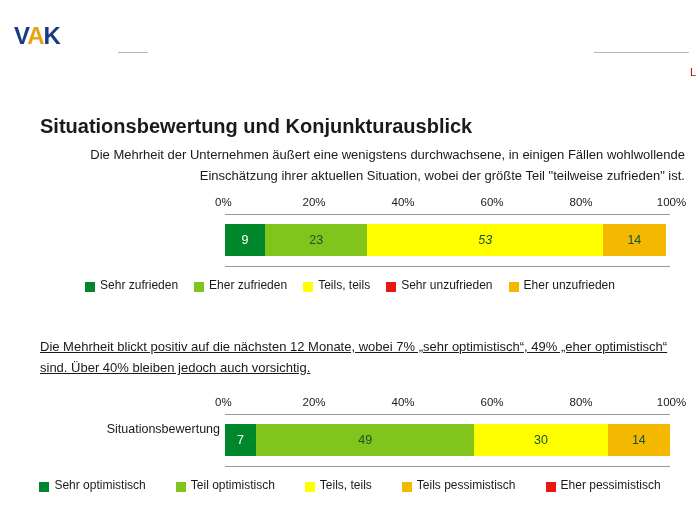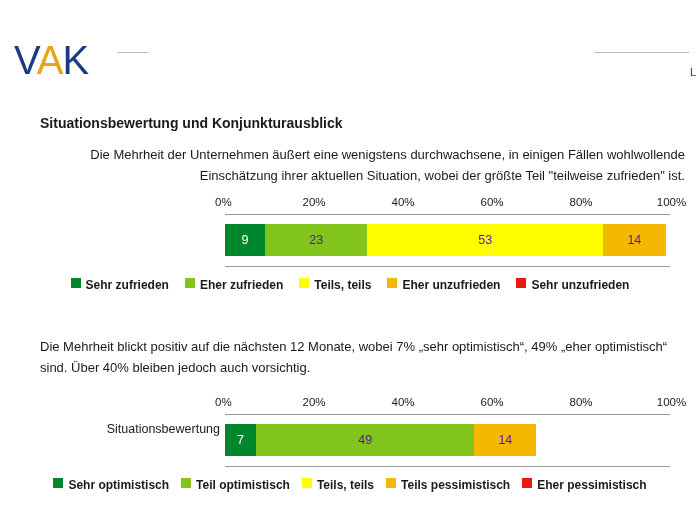--- a/index.html
+++ b/index.html
@@ -17,23 +17,23 @@
   }
 
   
   .header {
     position: relative;
     height: 78px;
   }
   .logo {
     position: absolute;
     left: 14px;
-    top: 40px;
-    font-size: 40px;
-    font-weight: normal;
+    top: 24px;
+    font-size: 24px;
+    font-weight: bold;
     letter-spacing: -1px;
     line-height: 1;
     font-family: "Liberation Sans", sans-serif;
   }
   .logo .v { color: #1b3a86; }
   .logo .a { color: #e8a317; }
   .logo .k { color: #1b3a86; }
 
   .header-rule-left,
   .header-rule-right {
@@ -62,35 +62,35 @@
     top: 66px;
     font-size: 11px;
     color: #c00000;
   }
 
   
   .section-title {
     position: absolute;
     left: 40px;
     top: 115px;
-    font-size: 14px;
+    font-size: 20px;
     font-weight: bold;
     color: #1a1a1a;
   }
 
   .paragraph {
     position: absolute;
     left: 40px;
     font-size: 13px;
     color: #1a1a1a;
     line-height: 1.62;
     width: 645px;
   }
   .para1 { top: 144px; text-align: right; }
-  .para2 { top: 336px; }
+  .para2 { top: 336px; text-decoration: underline; }
 
   
   .chart {
     position: absolute;
     left: 0;
     width: 700px;
   }
   .chart-1 { top: 196px; }
   .chart-2 { top: 396px; }
 
@@ -143,21 +143,21 @@
     width: 445px;
     height: 32px;
     display: flex;
   }
   .seg {
     height: 100%;
     display: flex;
     align-items: center;
     justify-content: center;
     font-size: 12.5px;
-    color: #4c1d95;
+    color: #14532d;
     box-sizing: border-box;
   }
   .seg.dark { color: #ffffff; }
 
   .axis-bottom {
     position: absolute;
     left: 225px;
     width: 445px;
     top: 70px;
     height: 1px;
@@ -171,31 +171,30 @@
     top: 82px;
     display: flex;
     justify-content: center;
     align-items: center;
     gap: 16px;
     font-size: 12px;
     color: #1a1a1a;
   }
   .legend .item {
     display: flex;
-    align-items: flex-start;
+    align-items: flex-end;
     gap: 5px;
     white-space: nowrap;
-    font-weight: bold;
   }
   .legend .swatch {
     width: 10px;
     height: 10px;
     display: inline-block;
   }
-  .legend-2 { gap: 12px; font-size: 12px; }
+  .legend-2 { gap: 30px; font-size: 12px; }
 </style>
 </head>
 <body>
 
 <div class="header">
   <div class="logo"><span class="v">V</span><span class="a">A</span><span class="k">K</span></div>
   <div class="header-rule-left"></div>
   <div class="header-rule-right"></div>
   <div class="header-mark">L</div>
 </div>
@@ -211,45 +210,45 @@
       <span class="tick" style="left: 40%;">40%</span>
       <span class="tick" style="left: 60%;">60%</span>
       <span class="tick" style="left: 80%;">80%</span>
       <span class="tick" style="left: 100%; transform: translateX(-45%);">100%</span>
     </div>
   <div class="axis-line"></div>
   <div class="bar-row">
     <div class="bar-track">
         <div class="seg dark" style="width: 9%; background: rgb(0, 134, 43);">9</div>
         <div class="seg" style="width: 23%; background: rgb(128, 196, 28);">23</div>
-        <div class="seg" style="width: 53%; background: rgb(255, 255, 0);">53</div>
+        <div class="seg" style="width: 53%; background: rgb(255, 255, 0); font-style: italic;">53</div>
         <div class="seg" style="width: 14%; background: rgb(245, 184, 0);">14</div>
       </div>
   </div>
   <div class="axis-bottom"></div>
   <div class="legend">
       <div class="item">
         <span class="swatch" style="background: rgb(0, 134, 43);"></span>
         <span>Sehr zufrieden</span>
       </div>
       <div class="item">
         <span class="swatch" style="background: rgb(128, 196, 28);"></span>
         <span>Eher zufrieden</span>
       </div>
       <div class="item">
         <span class="swatch" style="background: rgb(255, 255, 0);"></span>
         <span>Teils, teils</span>
       </div>
       <div class="item">
+        <span class="swatch" style="background: rgb(232, 23, 15);"></span>
+        <span>Sehr unzufrieden</span>
+      </div>
+      <div class="item">
         <span class="swatch" style="background: rgb(245, 184, 0);"></span>
         <span>Eher unzufrieden</span>
-      </div>
-      <div class="item">
-        <span class="swatch" style="background: rgb(232, 23, 15);"></span>
-        <span>Sehr unzufrieden</span>
       </div>
     </div>
 </div>
 
 <div class="chart chart-2">
   <div class="axis">
       <span class="tick" style="left: 0%; transform: translateX(-60%);">0%</span>
       <span class="tick" style="left: 20%;">20%</span>
       <span class="tick" style="left: 40%;">40%</span>
       <span class="tick" style="left: 60%;">60%</span>
@@ -257,20 +256,21 @@
       <span class="tick" style="left: 100%; transform: translateX(-45%);">100%</span>
     </div>
   <div class="axis-line"></div>
   <div class="bar-row">
     <div class="bar-label">
       <div>Situationsbewertung</div>
     </div>
     <div class="bar-track">
         <div class="seg dark" style="width: 7%; background: rgb(0, 134, 43);">7</div>
         <div class="seg" style="width: 49%; background: rgb(128, 196, 28); text-align: right;">49</div>
+        <div class="seg" style="width: 30%; background: rgb(255, 255, 0);">30</div>
         <div class="seg" style="width: 14%; background: rgb(245, 184, 0);">14</div>
       </div>
   </div>
   <div class="axis-bottom"></div>
   <div class="legend legend-2">
       <div class="item">
         <span class="swatch" style="background: rgb(0, 134, 43);"></span>
         <span>Sehr optimistisch</span>
       </div>
       <div class="item">

